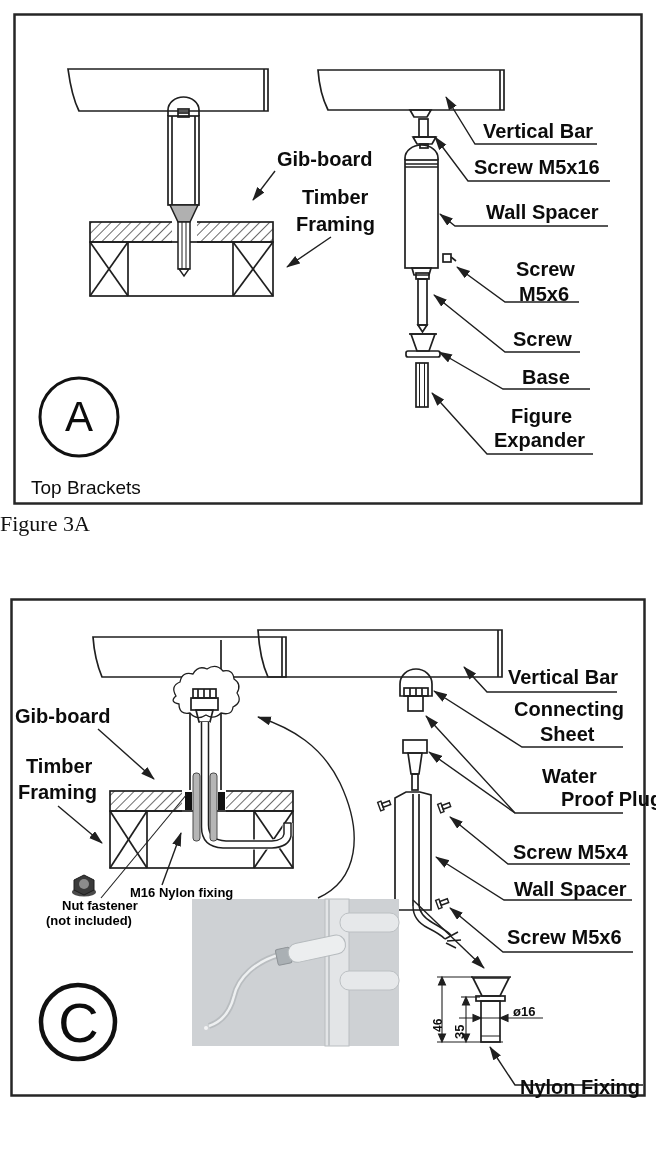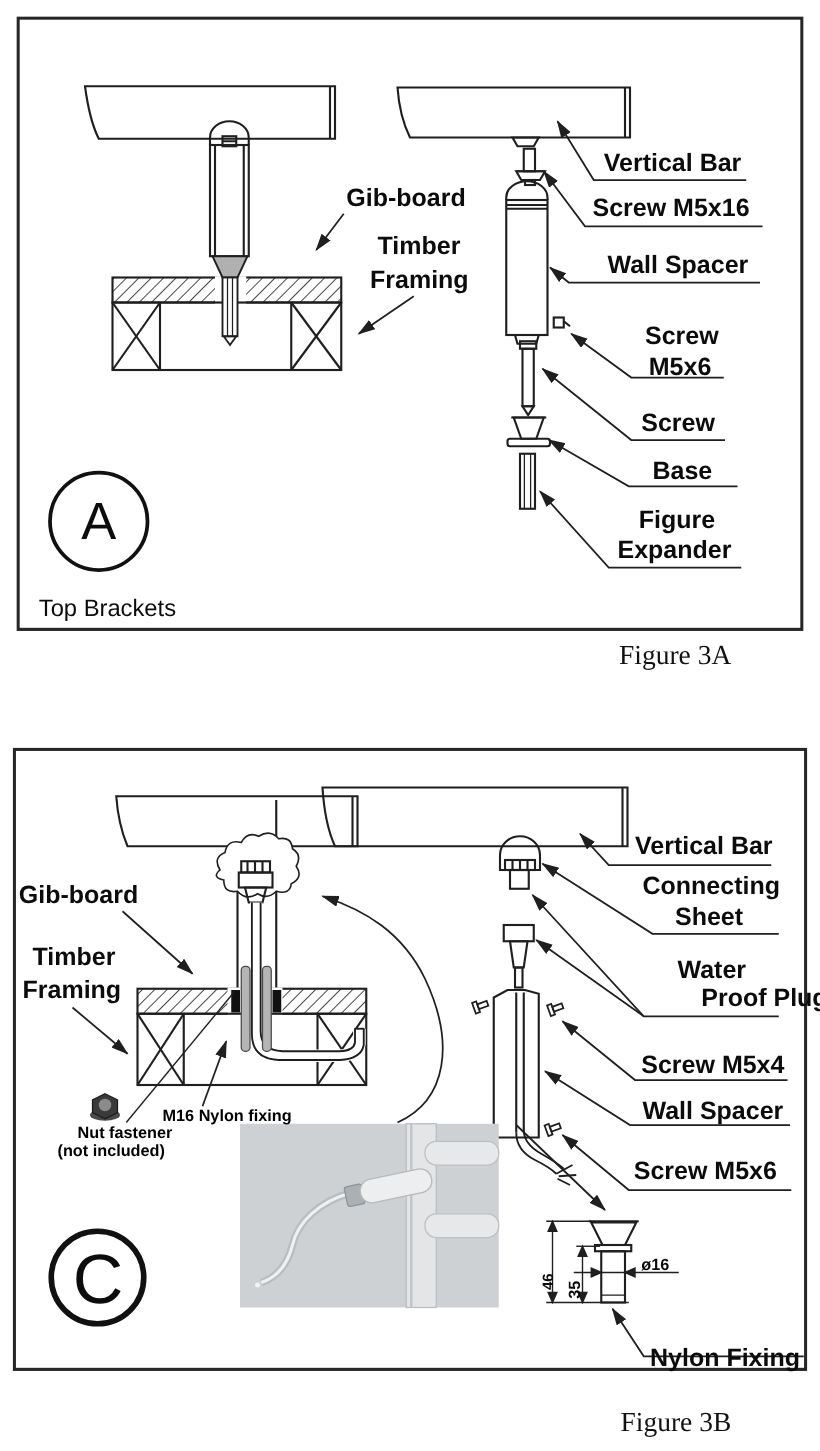--- a/index.html
+++ b/index.html
@@ -7,21 +7,21 @@
         font-family:"Liberation Sans",sans-serif;color:#0c0c0c;}
   .panel{position:absolute;}
   .panel svg{position:absolute;left:0;top:0;}
   .lbl{position:absolute;font-size:20px;line-height:20px;font-weight:600;white-space:nowrap;color:#0c0c0c;}
   .lbl-sm{position:absolute;font-size:13px;line-height:14px;font-weight:700;white-space:nowrap;color:#000;text-align:center;}
   .panel-title-a{position:absolute;font-size:19px;font-weight:400;white-space:nowrap;}
   .panel-title-c{position:absolute;font-size:30px;font-weight:400;white-space:nowrap;letter-spacing:0.5px;}
   .badge-letter{position:absolute;display:flex;align-items:center;justify-content:center;}
   .badge-a{left:27px;top:365px;width:78px;height:78px;font-size:42px;font-weight:400;}
   .badge-c{left:31px;top:387px;width:75px;height:75px;font-size:56px;font-weight:400;}
-  .caption{position:absolute;left:0;width:585px;text-align:right;
+  .caption{position:absolute;left:0;width:585px;text-align:left;
            font-family:"Liberation Serif",serif;font-size:22px;color:#111;}
   .bold-size{font-weight:800;}
 </style>
 </head>
 <body>
 
 <div class="page">
 
   <div class="panel" style="left:13px;top:13px;width:630px;height:492px;">
     <svg width="630" height="492" viewBox="0 0 630 492">
@@ -339,15 +339,14 @@
     <div class="lbl" style="left:530px;top:126px;">Sheet</div>
     <div class="lbl" style="left:532px;top:168px;">Water</div>
     <div class="lbl" style="left:507px;top:191px;margin-left:44px;">Proof Plug</div>
     <div class="lbl" style="left:503px;top:244px;"><span>Screw</span> <span class="bold-size">M5x4</span></div>
     <div class="lbl" style="left:504px;top:281px;">Wall Spacer</div>
     <div class="lbl" style="left:497px;top:329px;">Screw M5x6</div>
     <div class="lbl" style="left:510px;top:479px;">Nylon Fixing</div>
     <div class="badge-letter badge-c">C</div>
   </div>
 
-  <div class="caption" style="top:1125px;">Figure 3B</div>
 
 </div>
 
 </body></html>

